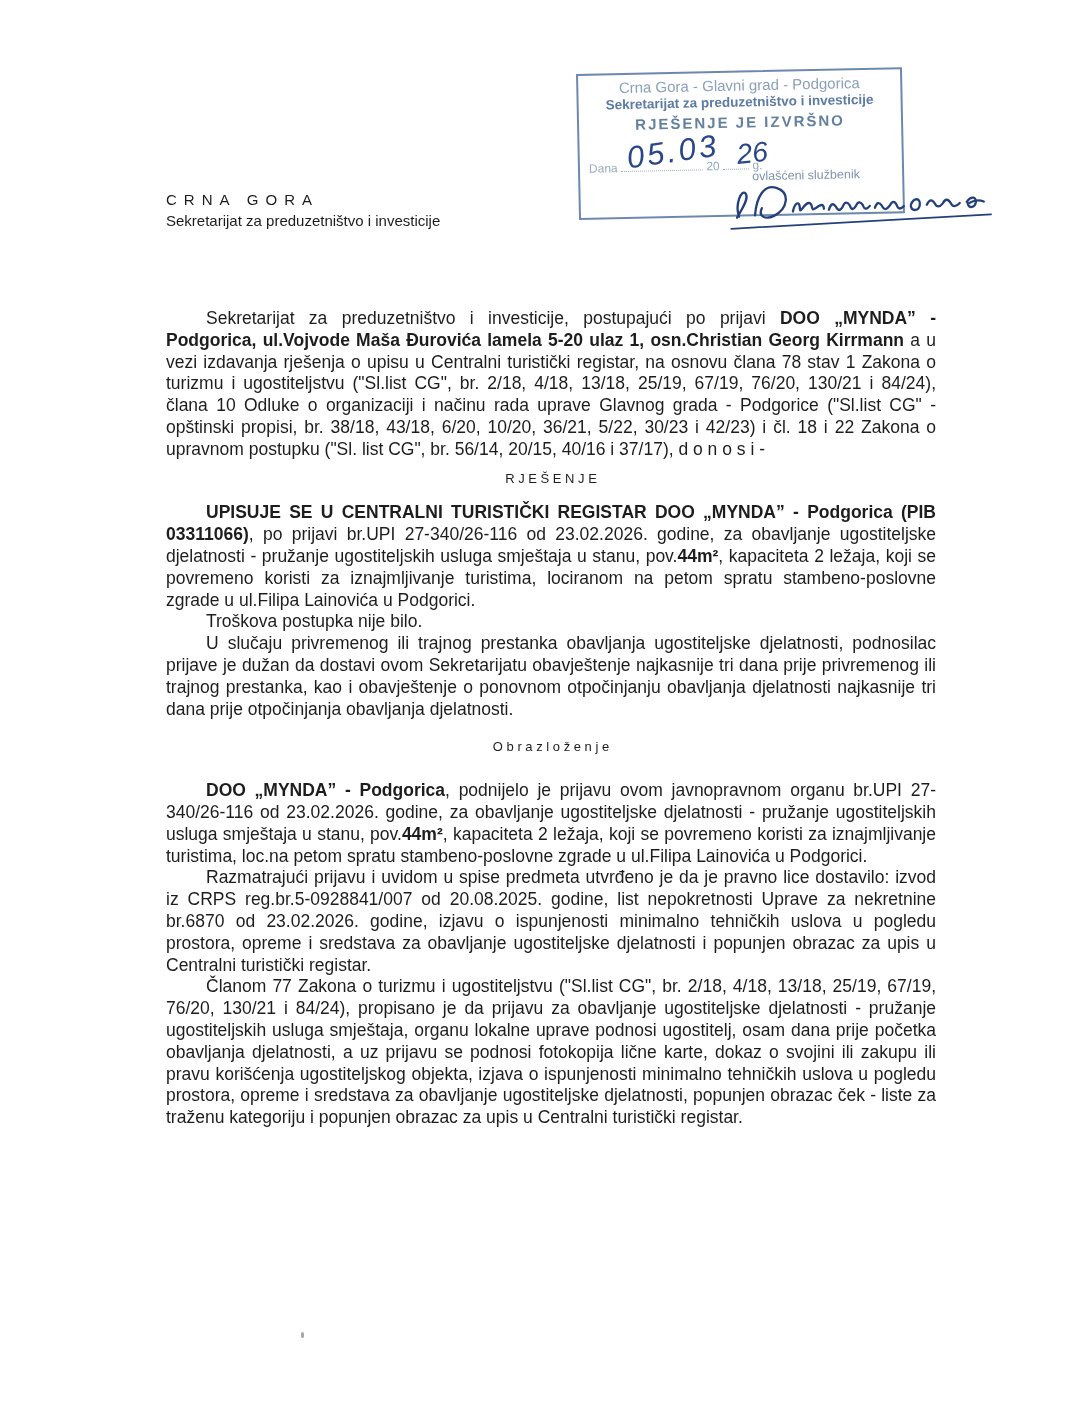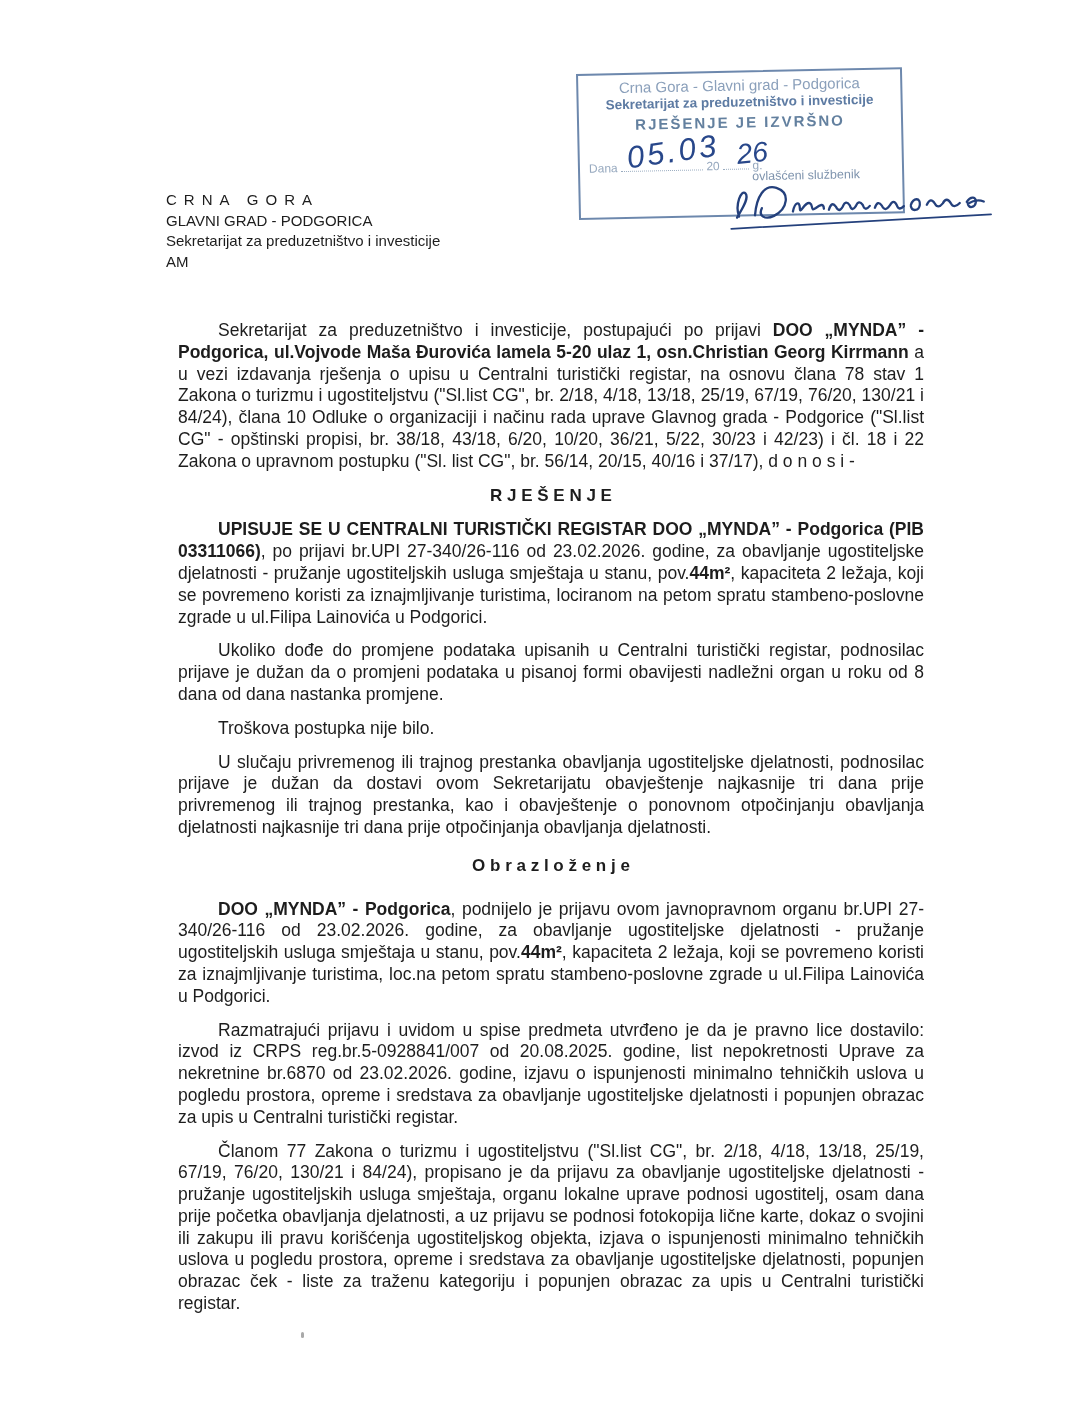--- a/index.html
+++ b/index.html
@@ -9,22 +9,22 @@
     font-family:"Liberation Sans", sans-serif; color:#1d1d1d;
   }
   .bold { font-weight:700; }
 
   
   .letterhead { position:absolute; left:166px; top:190px; font-size:15px; line-height:20.5px; white-space:nowrap; }
   .letterhead .country { letter-spacing:7px; }
 
   
   .bodytext { position:absolute; left:166px; top:308px; width:770px; font-size:17.5px; line-height:21.8px; text-align:justify; }
-  .bodytext p { margin:12px; text-indent:40px; }
-  .doc-heading { font-size:17px; font-weight:700; text-align:center; text-indent:0 !important; }
+  .bodytext p { margin:0; text-indent:40px; }
+  .doc-heading { font-size:13px; font-weight:400; text-align:center; text-indent:0 !important; }
   .h-decision { margin:7px 0 13px 0; }
   .h-explain  { margin:16px 0 22px 0;text-align:center; }
 
   
   .stamp {
     position:absolute; left:576px; top:74px; width:322px; height:142px;
     border:2.5px solid rgba(72,106,152,0.8);
     transform:rotate(-1.2deg); transform-origin:top left;
     overflow:visible;
   }
@@ -72,30 +72,27 @@
         <path d="M182,32 c3,-8 10,-7 9,0 c-1,6 -8,7 -9,1"></path>
         <path d="M198,32 q4,-8 8,-1 q3,6 8,0 q4,-7 8,0 q3,6 9,0"></path>
         <path d="M238,30 c4,-6 10,-5 9,1 c-1,5 -7,6 -8,1 c5,-3 11,-4 16,-2"></path>
         <path d="M2,52 L262,43" stroke-width="1.8"></path>
       </g>
     </svg>
   </div>
 
   <header class="letterhead">
     <div class="country">CRNA GORA</div>
-    <div>GLAVNI GRAD - PODGORICA</div>
     <div>Sekretarijat za preduzetništvo i investicije</div>
-    <div>AM</div>
   </header>
 
   <main class="bodytext">
     <p><span>Sekretarijat za preduzetništvo i investicije, postupajući po prijavi </span><span class="bold">DOO „MYNDA” - Podgorica, ul.Vojvode Maša Đurovića lamela 5-20 ulaz 1, osn.Christian Georg Kirrmann</span><span> a u vezi izdavanja rješenja o upisu u Centralni turistički registar, na osnovu člana 78 stav 1 Zakona o turizmu i ugostiteljstvu ("Sl.list CG", br. 2/18, 4/18, 13/18, 25/19, 67/19, 76/20, 130/21 i 84/24), člana 10 Odluke o organizaciji i načinu rada uprave Glavnog grada - Podgorice ("Sl.list CG" - opštinski propisi, br. 38/18, 43/18, 6/20, 10/20, 36/21, 5/22, 30/23 i 42/23) i čl. 18 i 22 Zakona o upravnom postupku ("Sl. list CG", br. 56/14, 20/15, 40/16 i 37/17), d o n o s i -</span></p>
     <h2 class="doc-heading h-decision">R J E Š E N J E</h2>
     <p><span class="bold">UPISUJE SE U CENTRALNI TURISTIČKI REGISTAR DOO „MYNDA” - Podgorica (PIB 03311066)</span><span>, po prijavi br.UPI 27-340/26-116 od 23.02.2026. godine, za obavljanje ugostiteljske djelatnosti - pružanje ugostiteljskih usluga smještaja u stanu, pov.</span><span class="bold">44m²</span><span>, kapaciteta 2 ležaja, koji se povremeno koristi za iznajmljivanje turistima, lociranom na petom spratu stambeno-poslovne zgrade u ul.Filipa Lainovića u Podgorici.</span></p>
-    <p><span>Ukoliko dođe do promjene podataka upisanih u Centralni turistički registar, podnosilac prijave je dužan da o promjeni podataka u pisanoj formi obavijesti nadležni organ u roku od 8 dana od dana nastanka promjene.</span></p>
     <p><span>Troškova postupka nije bilo.</span></p>
     <p><span>U slučaju privremenog ili trajnog prestanka obavljanja ugostiteljske djelatnosti, podnosilac prijave je dužan da dostavi ovom Sekretarijatu obavještenje najkasnije tri dana prije privremenog ili trajnog prestanka, kao i obavještenje o ponovnom otpočinjanju obavljanja djelatnosti najkasnije tri dana prije otpočinjanja obavljanja djelatnosti.</span></p>
     <h2 class="doc-heading h-explain">O b r a z l o ž e n j e</h2>
     <p><span class="bold">DOO „MYNDA” - Podgorica</span><span>, podnijelo je prijavu ovom javnopravnom organu br.UPI 27-340/26-116 od 23.02.2026. godine, za obavljanje ugostiteljske djelatnosti - pružanje ugostiteljskih usluga smještaja u stanu, pov.</span><span class="bold">44m²</span><span>, kapaciteta 2 ležaja, koji se povremeno koristi za iznajmljivanje turistima, loc.na petom spratu stambeno-poslovne zgrade u ul.Filipa Lainovića u Podgorici.</span></p>
     <p><span>Razmatrajući prijavu i uvidom u spise predmeta utvrđeno je da je pravno lice dostavilo: izvod iz CRPS reg.br.5-0928841/007 od 20.08.2025. godine, list nepokretnosti Uprave za nekretnine br.6870 od 23.02.2026. godine, izjavu o ispunjenosti minimalno tehničkih uslova u pogledu prostora, opreme i sredstava za obavljanje ugostiteljske djelatnosti i popunjen obrazac za upis u Centralni turistički registar.</span></p>
     <p><span>Članom 77 Zakona o turizmu i ugostiteljstvu ("Sl.list CG", br. 2/18, 4/18, 13/18, 25/19, 67/19, 76/20, 130/21 i 84/24), propisano je da prijavu za obavljanje ugostiteljske djelatnosti - pružanje ugostiteljskih usluga smještaja, organu lokalne uprave podnosi ugostitelj, osam dana prije početka obavljanja djelatnosti, a uz prijavu se podnosi fotokopija lične karte, dokaz o svojini ili zakupu ili pravu korišćenja ugostiteljskog objekta, izjava o ispunjenosti minimalno tehničkih uslova u pogledu prostora, opreme i sredstava za obavljanje ugostiteljske djelatnosti, popunjen obrazac ček - liste za traženu kategoriju i popunjen obrazac za upis u Centralni turistički registar.</span></p>
   </main>
 
   <div class="artifact"></div>
 </div>

